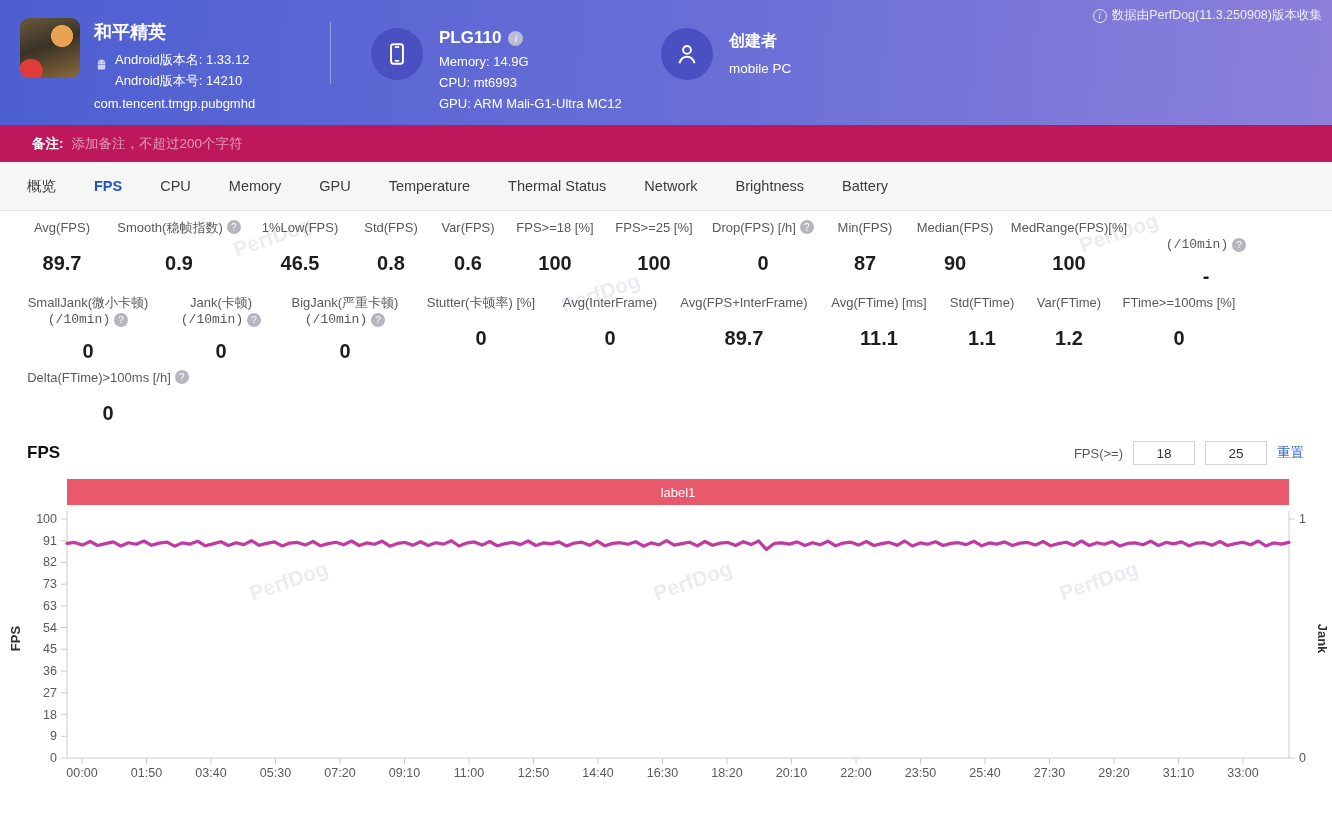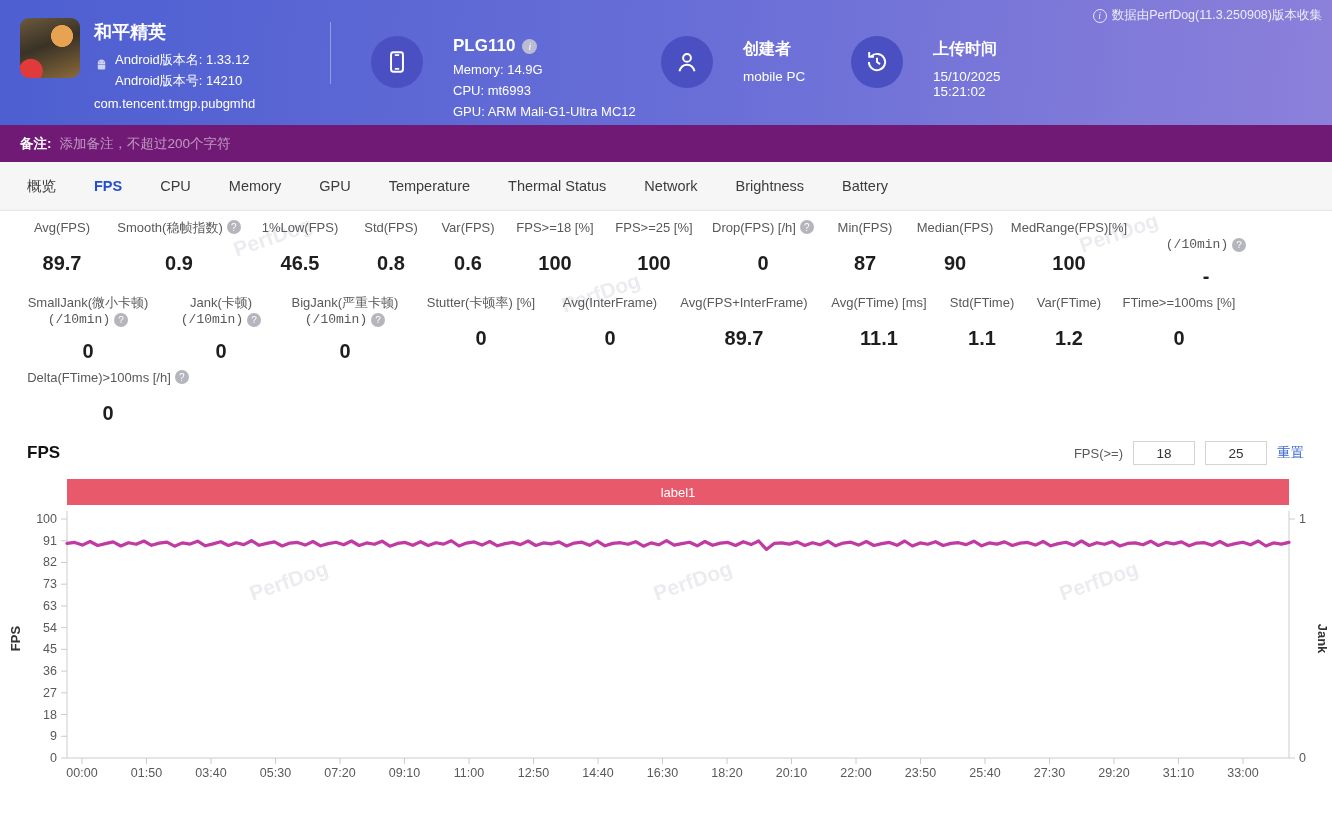--- a/index.html
+++ b/index.html
@@ -21,39 +21,39 @@
       radial-gradient(circle at 70% 30%, #e8a352 0 18%, transparent 19%),
       radial-gradient(circle at 18% 88%, #e03a3a 0 16%, transparent 17%),
       linear-gradient(160deg,#6b5a3c 0%,#3a3226 45%,#8a6a3a 100%); }
   .app-text { margin-left:14px; }
   .app-title { font-size:18px; font-weight:bold; margin-top:2px; }
   .app-ver-row { display:flex; gap:6px; margin-top:7px; font-size:13px; align-items:flex-start; }
   .android-glyph { margin-top:6px; flex:none; }
   .app-pkg { font-size:13px; margin-top:6px; margin-left:0; }
   .v-divider { width:1px; height:62px; background:rgba(255,255,255,.35); margin-top:22px; }
 
-  .info-block { display:flex; padding-top:36px;gap:14px; }
+  .info-block { display:flex; padding-top:28px; }
   .info-circle { width:52px; height:52px; border-radius:50%; background:#4a50c2;
     display:flex; align-items:center; justify-content:center; flex:none; }
   .info-text { margin-left:16px; }
   .device-block { padding-left:40px; width:330px; }
   .device-name-row { display:flex; align-items:center; gap:7px; }
   .device-name { font-size:17px; font-weight:bold; }
   .grey-i { width:15px; height:15px; border-radius:50%; background:#b9bcd2; color:#fff;
     font-size:10px; display:inline-flex; align-items:center; justify-content:center;
     font-style:italic; font-family:"Liberation Serif",serif; }
   .device-line { font-size:13px; margin-top:6px; }
   .meta-block { width:190px; }
   .meta-label { font-size:16px; font-weight:bold; margin-top:3px; }
   .meta-value { font-size:13.5px; margin-top:9px; }
   .w-creator{ width:190px;} .w-duration{ width:198px;}
 
   
-  .note-bar { height:37px; background:#701a75; display:flex; align-items:center;
-    padding-left:20px; font-size:13.5px; }
+  .note-bar { height:37px; background:#be185d; display:flex; align-items:center;
+    padding-left:32px; font-size:13.5px; }
   .note-label { color:#fff; font-weight:bold; }
   .note-placeholder { color:rgba(255,255,255,.55); margin-left:8px; }
 
   
   .tab-bar { height:49px; background:#f6f6f7; border-bottom:1px solid #e6e6e8;
     display:flex; align-items:center; padding-left:8px; }
   .tab { font-size:14.5px; color:#3c3c3c; padding:0 19px; cursor:pointer; line-height:48px; }
   .tab.active { color:#2250cc; font-weight:bold; }
 
   
@@ -145,33 +145,20 @@
         <path d="M5 20.5c1.2-4 4-6 7-6s5.8 2 7 6"></path>
       </svg>
     </div>
     <div class="info-text">
       <div class="meta-label">创建者</div>
       <div class="meta-value">mobile PC</div>
     </div>
   </div>
 
 
-  <div class="info-block meta-block">
-    <div class="info-circle">
-      <svg width="26" height="26" viewBox="0 0 24 24" fill="none" stroke="#fff" stroke-width="1.8">
-        <path d="M4.5 12a7.5 7.5 0 1 0 2.2-5.3"></path>
-        <path d="M4.8 2.8v4.4h4.4"></path>
-        <path d="M12 8v4l2.8 2"></path>
-      </svg>
-    </div>
-    <div class="info-text">
-      <div class="meta-label">上传时间</div>
-      <div class="meta-value">15/10/2025 15:21:02</div>
-    </div>
-  </div>
 </div>
 
 <div class="note-bar">
   <span class="note-label">备注:</span>
   <span class="note-placeholder">添加备注，不超过200个字符</span>
 </div>
 
 <div class="tab-bar" id="tab-bar">
     <div class="tab">概览</div>
     <div class="tab active">FPS</div>

